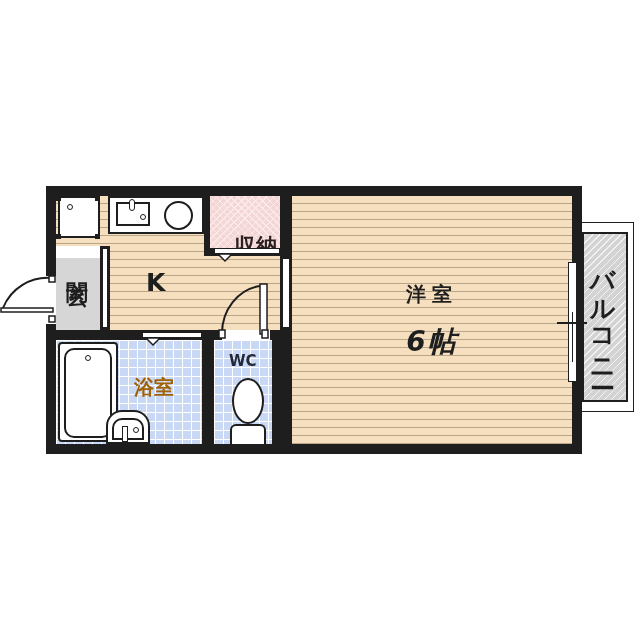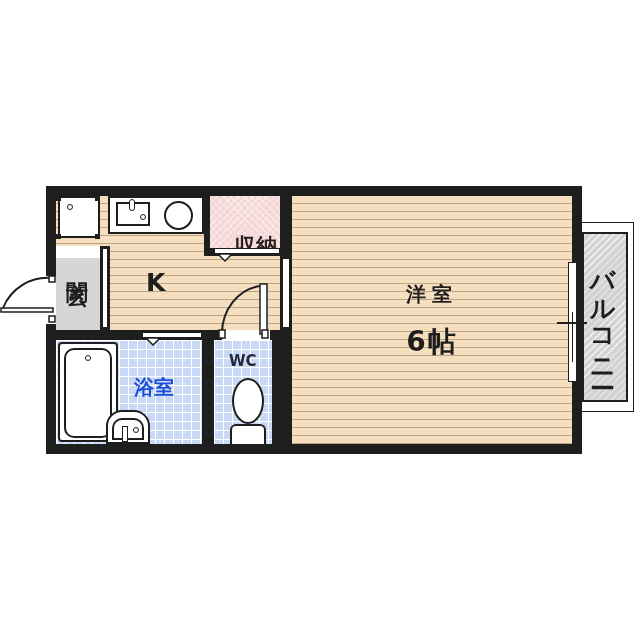--- a/index.html
+++ b/index.html
@@ -21,21 +21,21 @@
 <body>
 
 <div class="abs" style="left:578px;top:222px;width:56px;height:190px;border:1.5px solid #1e1e1e;background:#fff;"></div>
 <div class="abs hatch" style="left:582px;top:232px;width:46px;height:170px;border:2px solid #1e1e1e;"></div>
 <div class="label vlabel" style="left:590px;top:252px;font-size:25px;letter-spacing:2px;">バルコニー</div>
 
 <div class="abs wall" style="left:46px;top:186px;width:536px;height:268px;"></div>
 
 <div class="abs wood" style="left:292px;top:196px;width:280px;height:248px;"></div>
 <div class="label" style="left:372px;top:284px;width:120px;font-size:20px;letter-spacing:6px;">洋室</div>
-<div class="label" style="left:372px;top:328px;width:120px;font-size:28px;letter-spacing:2px;">6帖</div>
+<div class="label" style="left:372px;top:328px;width:120px;font-size:28px;letter-spacing:2px;font-style:italic;">6帖</div>
 
 <div class="abs white" style="left:568px;top:262px;width:9px;height:120px;border:1.5px solid #1e1e1e;"></div>
 <div class="abs" style="left:572px;top:312px;width:1px;height:50px;background:#1e1e1e;"></div>
 <div class="abs" style="left:557px;top:322px;width:30px;height:1.5px;background:#1e1e1e;"></div>
 
 <div class="abs wood" style="left:56px;top:196px;width:224px;height:134px;"></div>
 
 <div class="abs wall" style="left:204px;top:196px;width:76px;height:60px;"></div>
 <div class="abs pink" style="left:210px;top:196px;width:70px;height:52px;"></div>
 <div class="label" style="left:210px;top:207px;width:92px;font-size:21px;color:#2a2020;margin-top:29px;">収納</div>
@@ -80,21 +80,21 @@
 <svg style="left:146px;top:338px;" width="16" height="10">
     <polygon points="0,0 14,0 7,7" fill="#fff" stroke="#1e1e1e" stroke-width="1.5"></polygon>
   </svg>
 <div class="fixture" style="left:58px;top:342px;width:60px;height:100px;border-radius:4px;"></div>
 <div class="fixture" style="left:64px;top:348px;width:48px;height:90px;border-radius:10px;border-width:2px;"></div>
 <div class="abs" style="left:85px;top:355px;width:6px;height:6px;border:1.5px solid #1e1e1e;border-radius:50%;"></div>
 <div class="fixture" style="left:106px;top:410px;width:44px;height:34px;border-radius:16px 16px 0 0;"></div>
 <div class="fixture" style="left:112px;top:418px;width:32px;height:22px;border-radius:10px 10px 0 0;border-width:2px;"></div>
 <div class="abs" style="left:122px;top:426px;width:6px;height:16px;border:1.5px solid #1e1e1e;background:#fff;"></div>
 <div class="abs" style="left:133px;top:427px;width:6px;height:6px;border:1.5px solid #1e1e1e;border-radius:50%;"></div>
-<div class="label" style="left:134px;top:377px;font-size:20px;color:#1d4ed8;">浴室</div>
+<div class="label" style="left:134px;top:377px;font-size:20px;color:#a16207;">浴室</div>
 
 <div class="abs tile" style="left:214px;top:340px;width:58px;height:104px;"></div>
 <div class="abs white" style="left:222px;top:330px;width:48px;height:10px;"></div>
 <svg style="left:218px;top:282px;" width="56" height="60">
   <rect x="42" y="2" width="7" height="50" fill="#fff" stroke="#1e1e1e" stroke-width="1.5"></rect>
   <path d="M4,52 A44,48 0 0 1 42,4" fill="none" stroke="#1e1e1e" stroke-width="2"></path>
   <rect x="1" y="48" width="6" height="8" fill="#fff" stroke="#1e1e1e" stroke-width="1.5"></rect>
   <rect x="44" y="48" width="6" height="8" fill="#fff" stroke="#1e1e1e" stroke-width="1.5"></rect>
 </svg>
 <div class="label" style="left:229px;top:354px;font-size:15px;color:#23283a;">WC</div>

